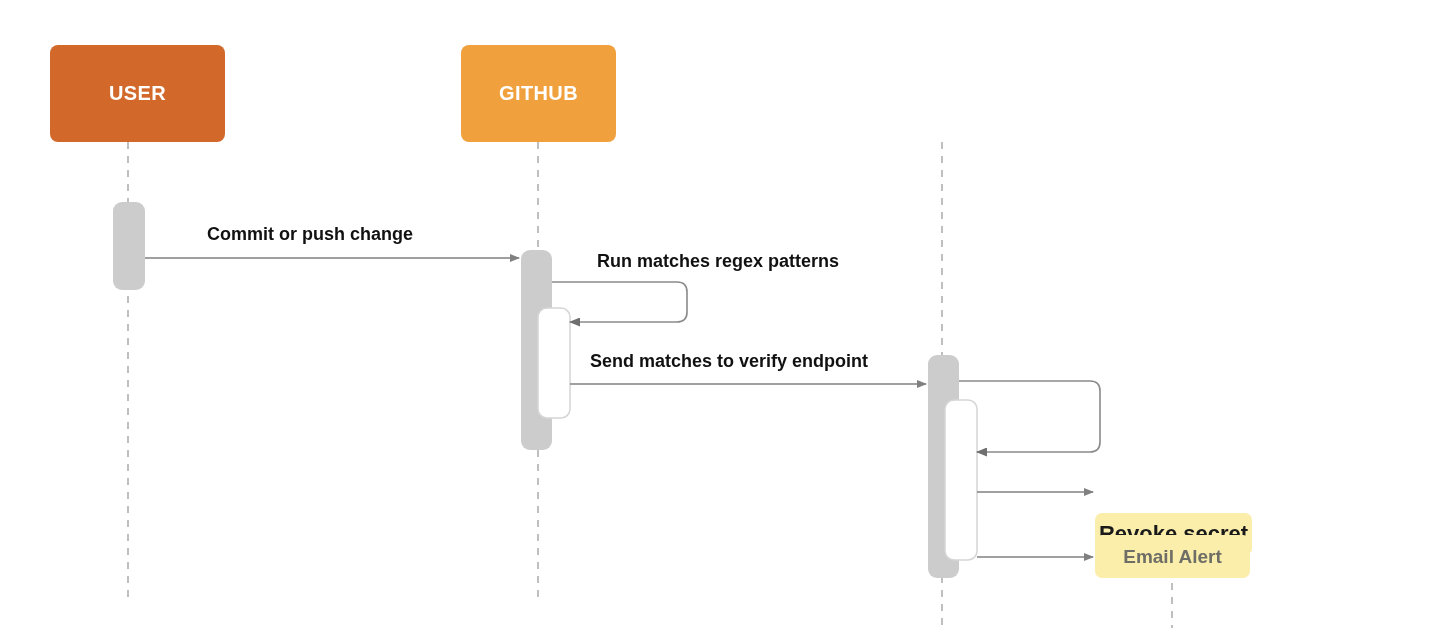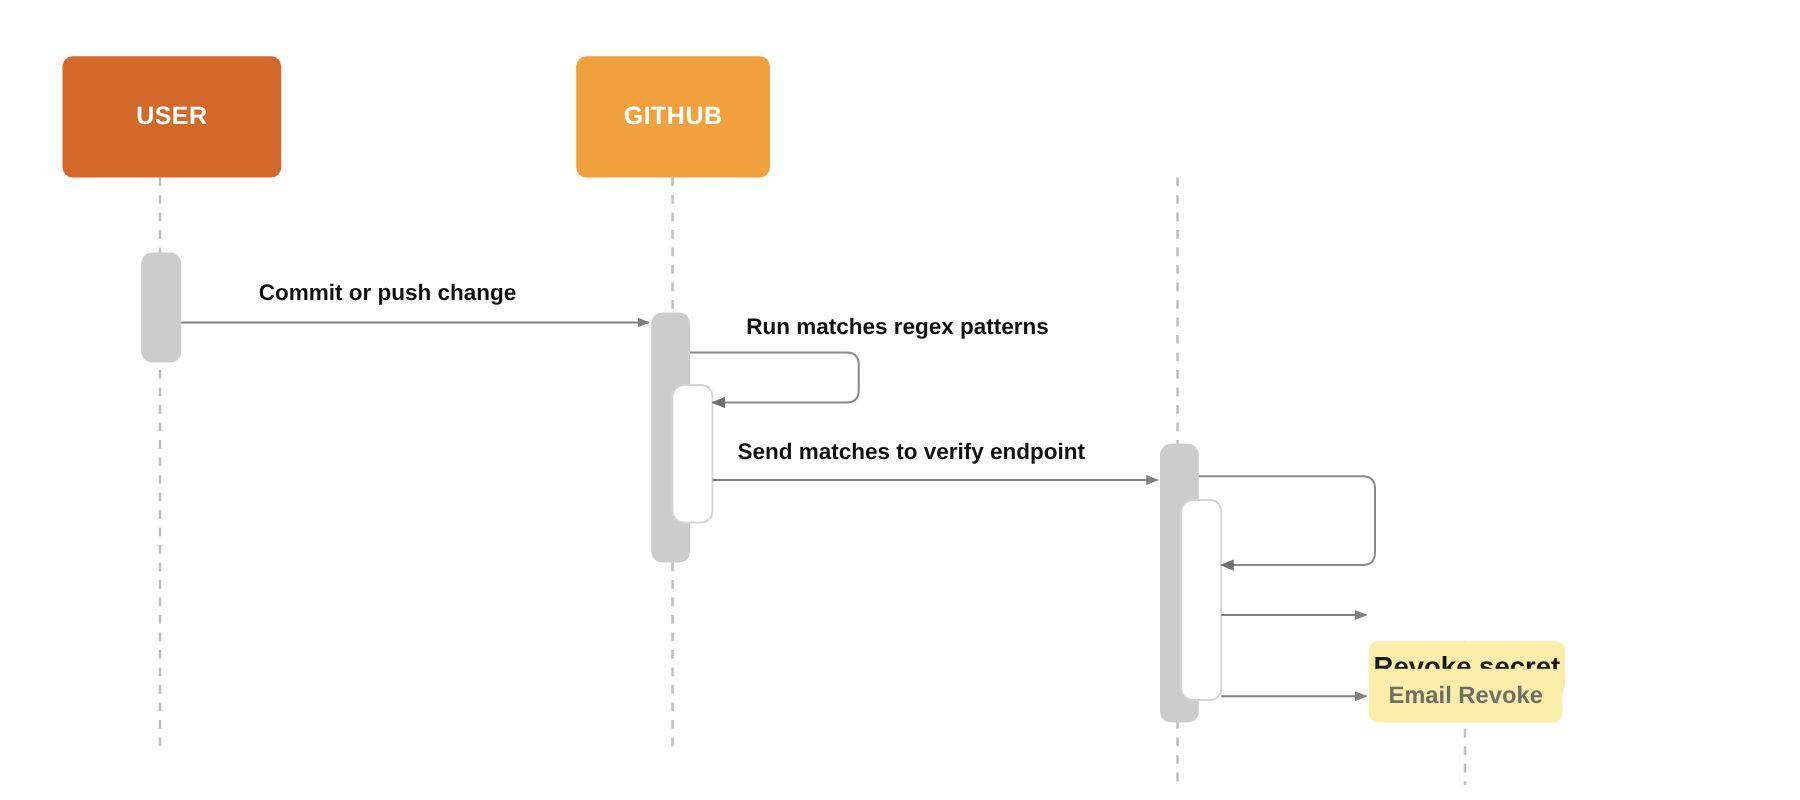--- a/index.html
+++ b/index.html
@@ -105,15 +105,15 @@
     <div class="node" style="left: 461px; top: 45px; width: 155px; height: 97px; background: rgb(240, 160, 60); font-size: 20px; align-items: center;">
       <span>GITHUB</span>
     </div>
     <div class="msg-label" style="left: 207px; top: 224px; font-size: 18px; color: rgb(17, 17, 17);">Commit or push change</div>
     <div class="msg-label" style="left: 597px; top: 251px; font-size: 18px; color: rgb(17, 17, 17);">Run matches regex patterns</div>
     <div class="msg-label" style="left: 577px; top: 351px; font-size: 18px; color: rgb(17, 17, 17); margin-left: 13px;">Send matches to verify endpoint</div>
     <div class="note-box" style="left: 1095px; top: 471px; width: 157px; height: 42px; background: rgb(251, 238, 171); color: rgb(26, 26, 26); font-size: 22px; margin-top: 42px;">
       <span>Revoke secret</span>
     </div>
     <div class="note-box" style="left: 1095px; top: 535px; width: 155px; height: 43px; background: rgb(251, 238, 171); color: rgb(110, 110, 102); font-size: 19px;">
-      <span>Email Revoke</span>
+      <span>Email Alert</span>
     </div>
   </div>
 
 </body></html>

